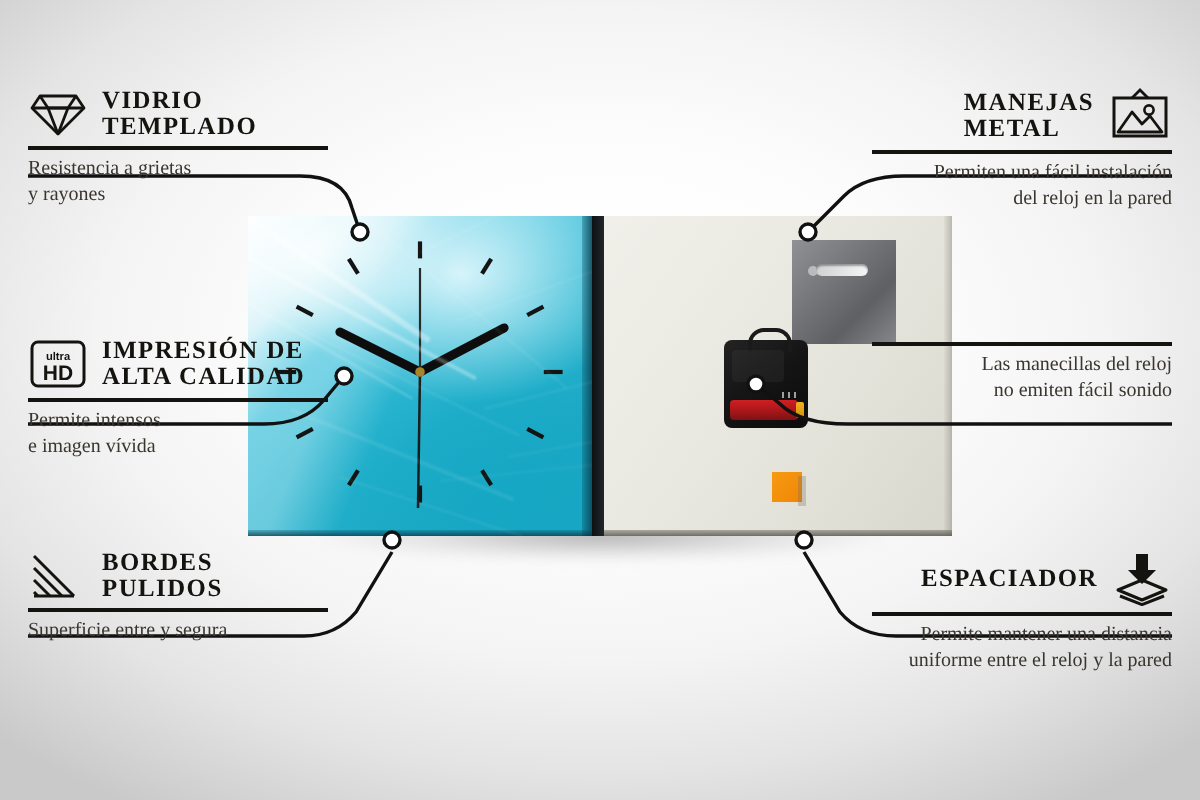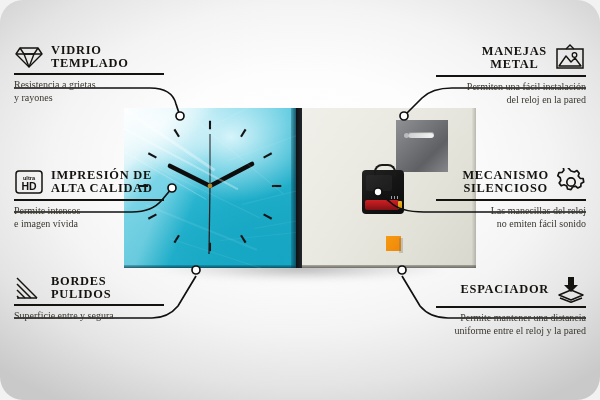--- a/index.html
+++ b/index.html
@@ -7,37 +7,36 @@
     width:600px;height:400px;overflow:hidden;
     font-family:"Liberation Serif", serif;
     background:#f2f2f2;
   }
   #stage{
     position:relative;width:600px;height:400px;
     background:
       radial-gradient(ellipse 72% 70% at 50% 42%,
         #ffffff 0%, #fdfdfd 34%, #f4f4f4 58%, #e4e4e4 78%, #c9c9c9 100%);
     overflow:hidden;
-    border-radius:23px;
   }
 
   
   #wires{position:absolute;left:0;top:0;width:600px;height:400px;}
 
   
   .feat{position:absolute;}
   .feat-head{display:flex;align-items:center;gap:7px;}
   .feat.right .feat-head{flex-direction:row-reverse;}
   .titles{line-height:1.04;}
   .t-line{
     font-family:"Liberation Serif", serif;
     font-size:12.4px;font-weight:700;letter-spacing:.75px;
     color:#15130f;white-space:nowrap;
   }
-  .feat.right .titles{text-align:center;}
+  .feat.right .titles{text-align:left;}
   .rule{height:1.6px;background:#15130f;margin-top:3px;}
   .sub{
     font-family:Liberation Serif, serif;
     font-size:10px;line-height:1.33;color:#3a362f;
     margin-top:3px;white-space:nowrap;
   }
   .feat.right .sub{text-align:right;}
   .ic{flex:0 0 auto;display:block;}
 
   
@@ -275,35 +274,20 @@
         <div class="t-line">MANEJAS</div>
         <div class="t-line">METAL</div>
       </div>
     </div>
     <div class="rule"></div>
     <div class="sub">Permiten una fácil instalación</div>
     <div class="sub" style="margin-top:0">del reloj en la pared</div>
   </div>
 
   <div class="feat right" style="left:436px;top:168px;width:150px;">
-    <div class="feat-head">
-      <svg class="ic" width="30" height="28" viewBox="0 0 30 28">
-        <g fill="none" stroke="#15130f" stroke-width="1.7" stroke-linejoin="round">
-          <path d="M15,3 l3.4,1.0 l2.6,-1.4 l2.2,2.6 l-1.0,2.8 l1.9,2.3 l3.0,0.2 l0.6,3.4
-                   l-2.6,1.5 l-0.3,3.0 l-3.0,1.6 l-2.3,-1.9 l-2.9,0.9 l-1.6,2.6 l-3.4,-0.6
-                   l-0.9,-2.9 l-2.7,-1.3 l-2.8,1.0 l-2.0,-2.8 l1.6,-2.5 l-0.6,-2.9 l-2.4,-1.8
-                   l1.2,-3.2 l3.0,-0.1 l1.9,-2.3 l-0.7,-2.9 l3.0,-1.6 Z"></path>
-          <circle cx="15" cy="14" r="4.2"></circle>
-        </g>
-      </svg>
-      <div class="titles">
-        <div class="t-line">MECANISMO</div>
-        <div class="t-line">SILENCIOSO</div>
-      </div>
-    </div>
     <div class="rule"></div>
     <div class="sub">Las manecillas del reloj</div>
     <div class="sub" style="margin-top:0">no emiten fácil sonido</div>
   </div>
 
   <div class="feat right" style="left:436px;top:275px;width:150px;">
     <div class="feat-head">
       <svg class="ic" width="30" height="28" viewBox="0 0 30 28">
         <path d="M12,2 h6 v8 h4 l-7,7 l-7,-7 h4 Z" fill="#15130f"></path>
         <path d="M15,15 L27,20 L15,25 L3,20 Z" fill="none" stroke="#15130f" stroke-width="1.5" stroke-linejoin="round"></path>

